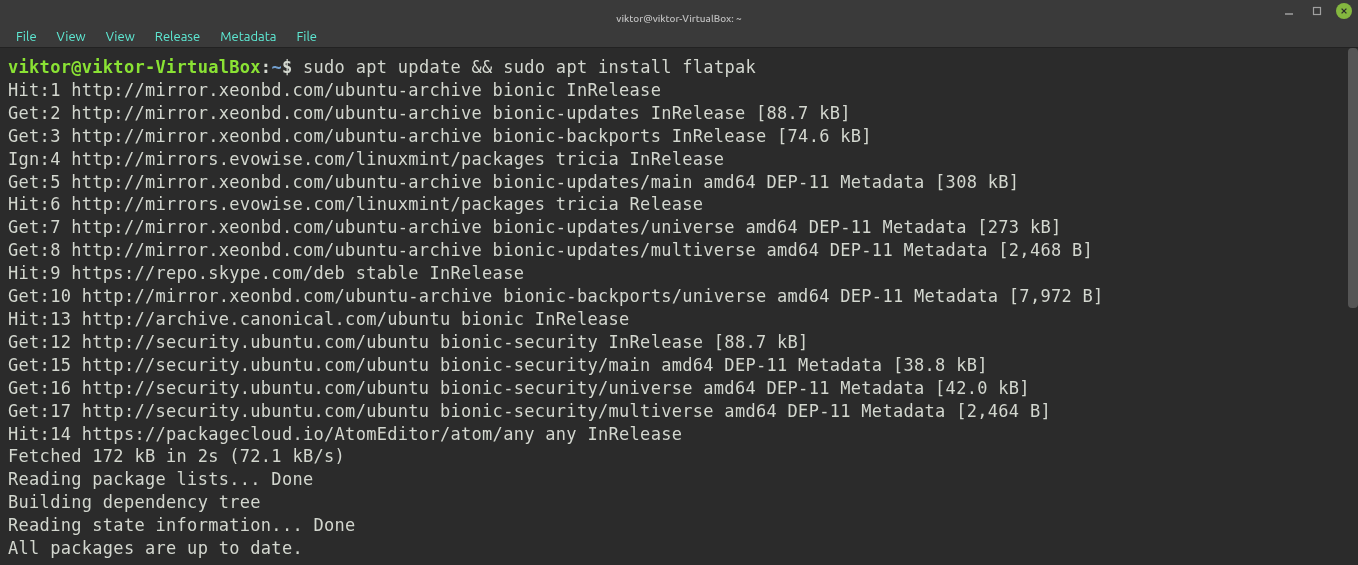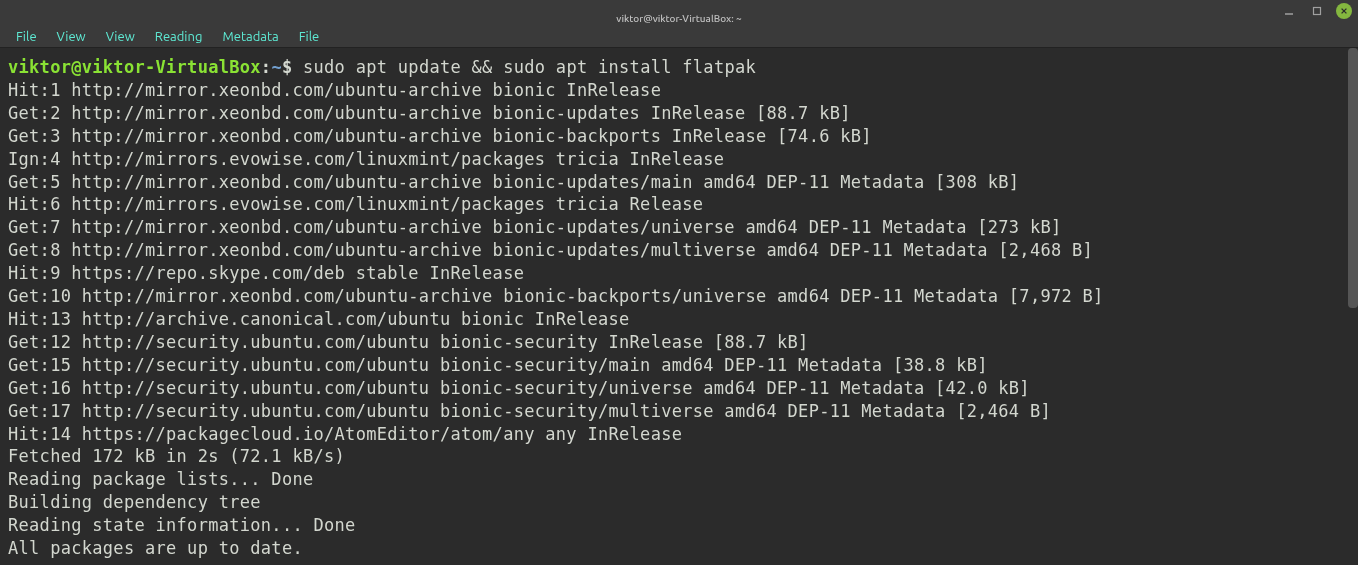--- a/index.html
+++ b/index.html
@@ -110,20 +110,20 @@
           <line x1="8" y1="2" x2="2" y2="8" stroke="#2b2b2b" stroke-width="1.6"></line>
         </svg>
     </div>
   </div>
 </div>
 
 <div class="menubar">
   <div class="menu-item">File</div>
   <div class="menu-item">View</div>
   <div class="menu-item">View</div>
-  <div class="menu-item">Reading</div>
+  <div class="menu-item">Release</div>
   <div class="menu-item">Metadata</div>
   <div class="menu-item">File</div>
 </div>
 
 <div class="terminal-area"><span class="term-line"><span class="prompt-user">viktor@viktor-VirtualBox</span><span class="prompt-colon">:</span><span class="prompt-path">~</span><span class="prompt-dollar">$</span><span> sudo apt update &amp;&amp; sudo apt install flatpak</span></span><span class="term-line">Hit:1 http://mirror.xeonbd.com/ubuntu-archive bionic InRelease</span><span class="term-line">Get:2 http://mirror.xeonbd.com/ubuntu-archive bionic-updates InRelease [88.7 kB]</span><span class="term-line">Get:3 http://mirror.xeonbd.com/ubuntu-archive bionic-backports InRelease [74.6 kB]</span><span class="term-line">Ign:4 http://mirrors.evowise.com/linuxmint/packages tricia InRelease</span><span class="term-line">Get:5 http://mirror.xeonbd.com/ubuntu-archive bionic-updates/main amd64 DEP-11 Metadata [308 kB]</span><span class="term-line">Hit:6 http://mirrors.evowise.com/linuxmint/packages tricia Release</span><span class="term-line">Get:7 http://mirror.xeonbd.com/ubuntu-archive bionic-updates/universe amd64 DEP-11 Metadata [273 kB]</span><span class="term-line">Get:8 http://mirror.xeonbd.com/ubuntu-archive bionic-updates/multiverse amd64 DEP-11 Metadata [2,468 B]</span><span class="term-line">Hit:9 https://repo.skype.com/deb stable InRelease</span><span class="term-line">Get:10 http://mirror.xeonbd.com/ubuntu-archive bionic-backports/universe amd64 DEP-11 Metadata [7,972 B]</span><span class="term-line">Hit:13 http://archive.canonical.com/ubuntu bionic InRelease</span><span class="term-line">Get:12 http://security.ubuntu.com/ubuntu bionic-security InRelease [88.7 kB]</span><span class="term-line">Get:15 http://security.ubuntu.com/ubuntu bionic-security/main amd64 DEP-11 Metadata [38.8 kB]</span><span class="term-line">Get:16 http://security.ubuntu.com/ubuntu bionic-security/universe amd64 DEP-11 Metadata [42.0 kB]</span><span class="term-line">Get:17 http://security.ubuntu.com/ubuntu bionic-security/multiverse amd64 DEP-11 Metadata [2,464 B]</span><span class="term-line">Hit:14 https://packagecloud.io/AtomEditor/atom/any any InRelease</span><span class="term-line">Fetched 172 kB in 2s (72.1 kB/s)</span><span class="term-line">Reading package lists... Done</span><span class="term-line">Building dependency tree</span><span class="term-line">Reading state information... Done</span><span class="term-line">All packages are up to date.</span></div>
 
 <div class="scrollbar"></div>
 
 </body></html>

